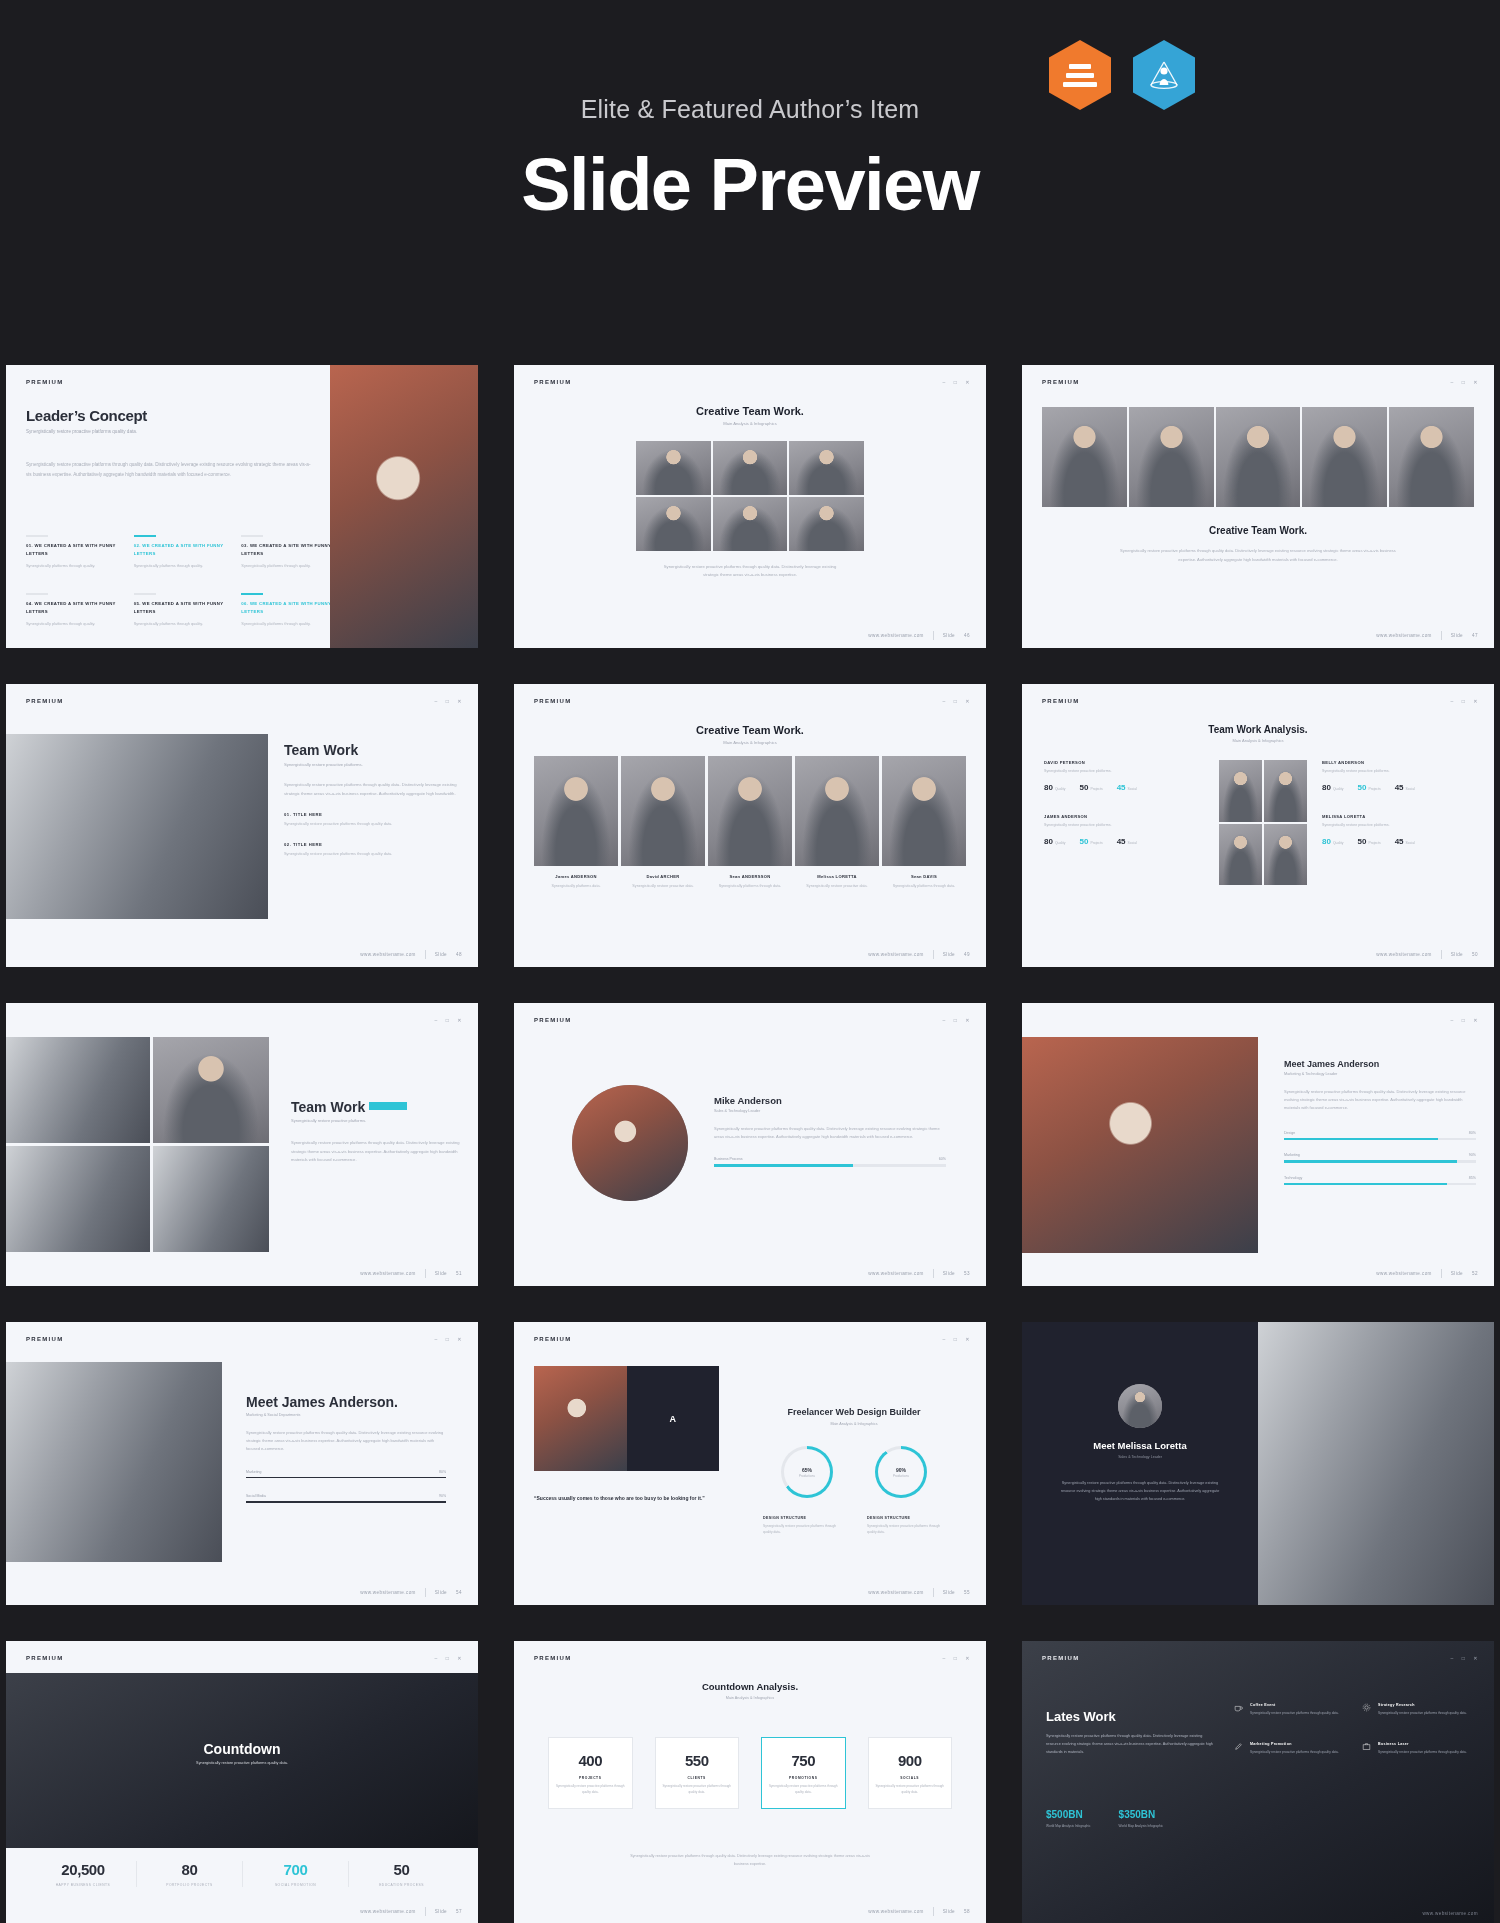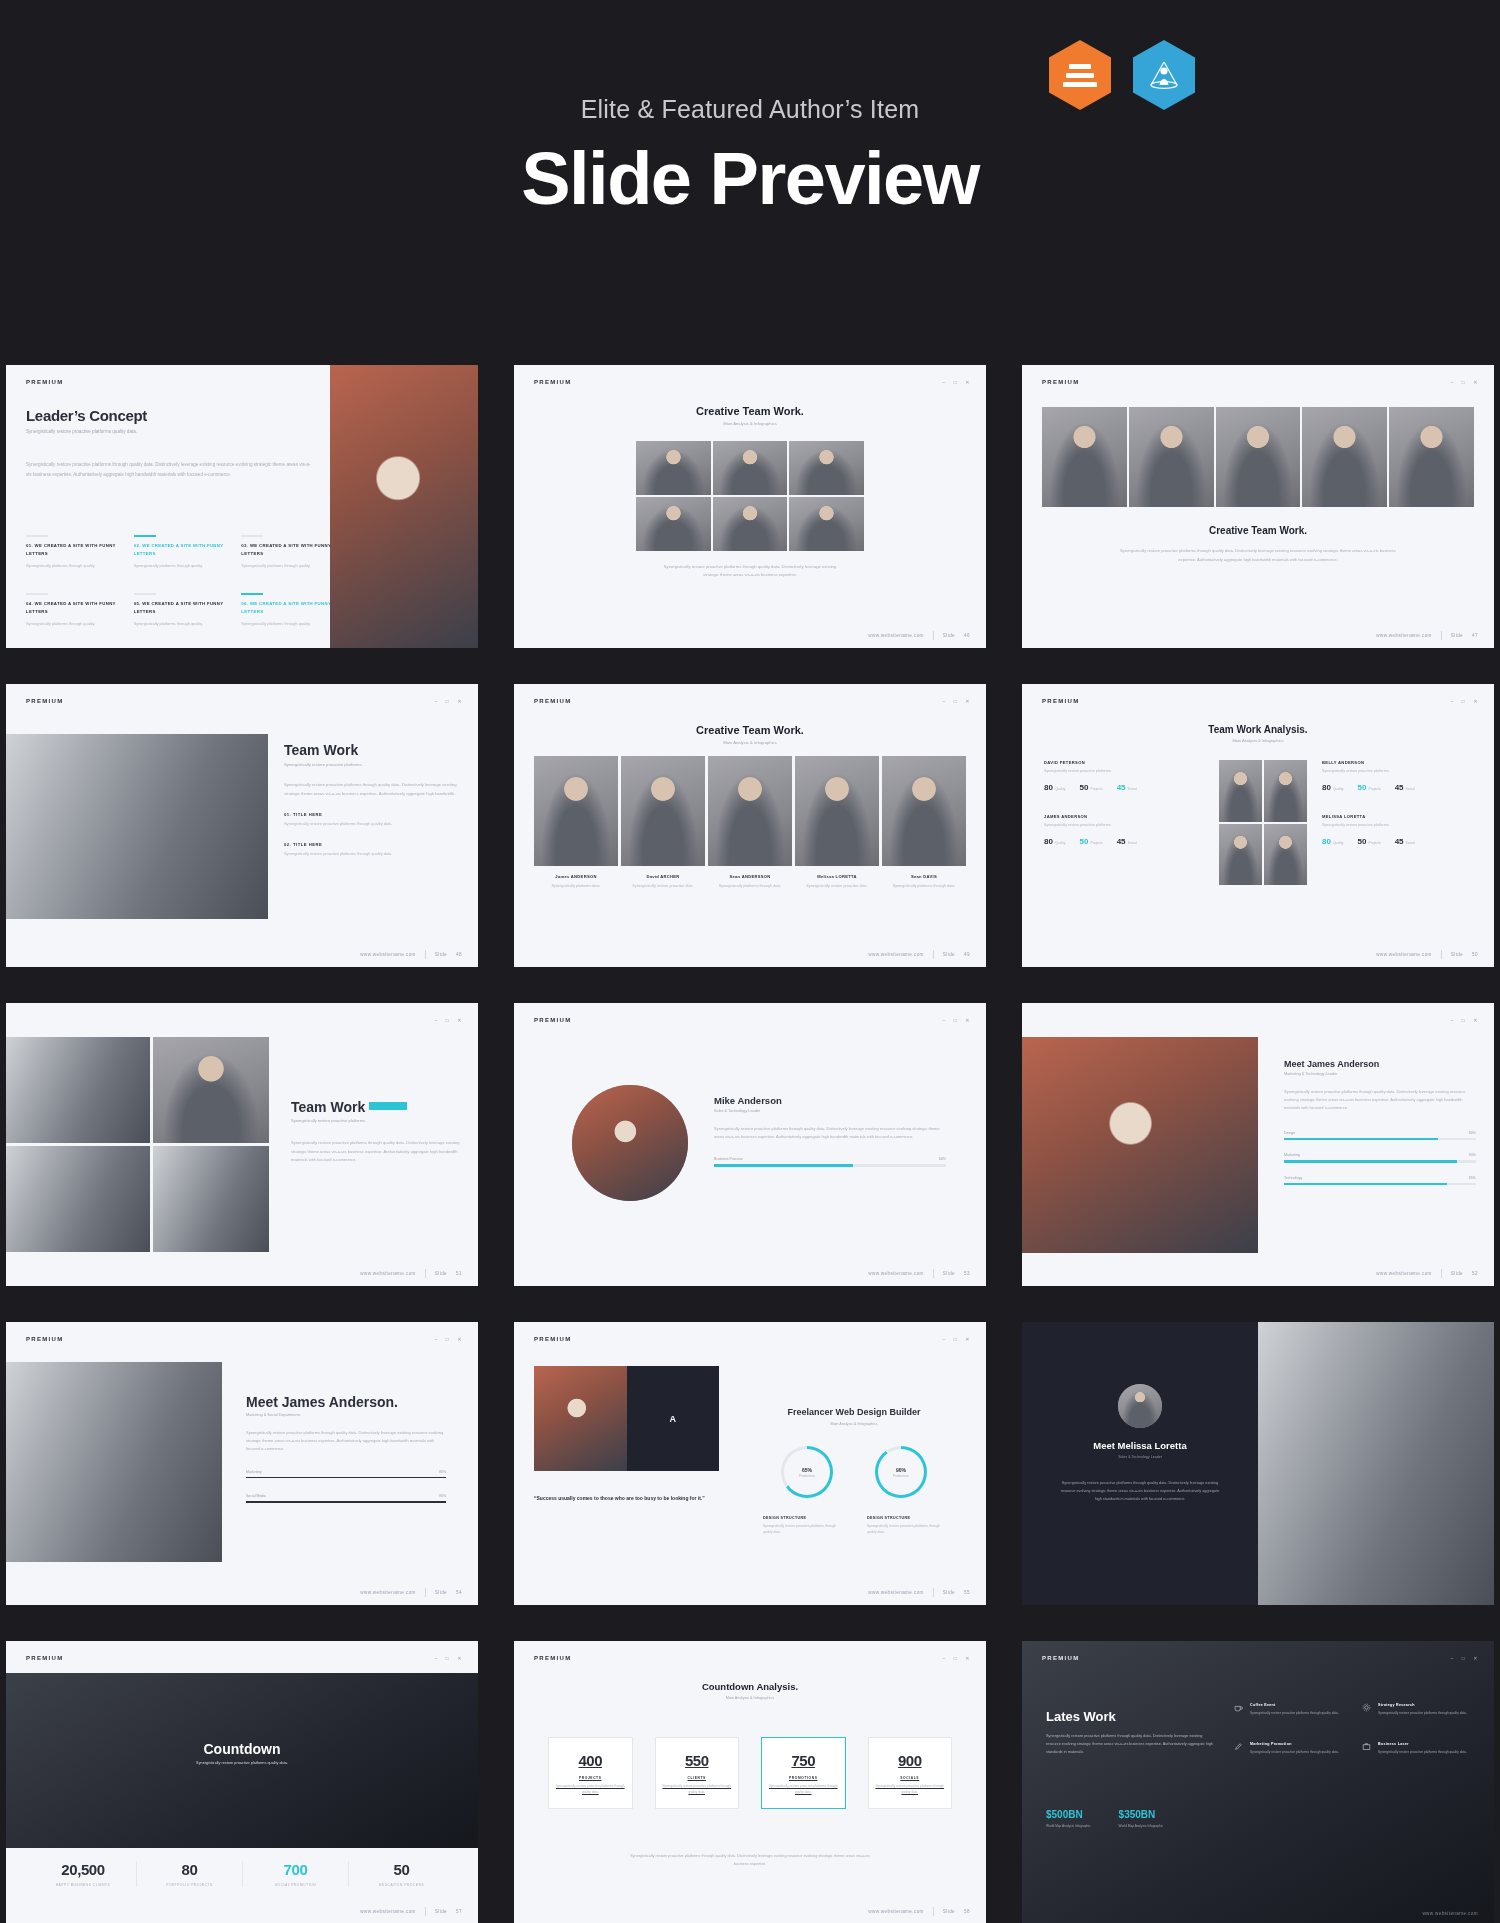--- a/index.html
+++ b/index.html
@@ -25,21 +25,21 @@
   .bars i { display:block; background:#fff; height:5px; border-radius:1px; }
   .bars i:nth-child(1){ width:22px; }
   .bars i:nth-child(2){ width:28px; }
   .bars i:nth-child(3){ width:34px; }
 
   .hero-sub {
     text-align:center; padding-top:95px;
     font-size:25px; color:#c9c9cd; letter-spacing:.2px; font-weight:400;
   }
   .hero-title {
-    text-align:center; margin-top:12px;
+    text-align:center; margin-top:18px;
     font-size:74px; font-weight:bold; letter-spacing:-1.5px; color:#fff;
   }
 
   
   .grid {
     display:grid;
     grid-template-columns:repeat(3, 472px);
     gap:36px 36px;
     justify-content:center;
     padding:0 0 40px 0;
@@ -253,21 +253,21 @@
                display:grid; grid-template-columns:repeat(4,1fr); text-align:center; }
   .s13-stats .cell { border-left:1px solid #e4e7ec; }
   .s13-stats .cell:first-child { border-left:none; }
   .s13-stats .v { font-size:15px; font-weight:bold; letter-spacing:-.4px; }
   .s13-stats .k { font-size:3.3px; color:#a9aeb9; letter-spacing:.5px; margin-top:5px; }
 
   
   .s14-h { top:40px; font-size:9.5px; font-weight:bold; }
   .s14-sub { top:55px; font-size:3.8px; color:#a2a7b3; }
   .s14-boxes { position:absolute; left:34px; right:34px; top:96px;
-               display:grid; grid-template-columns:repeat(4,1fr); gap:22px;text-decoration:underline; }
+               display:grid; grid-template-columns:repeat(4,1fr); gap:22px; }
   .s14-box { border:1px solid #e4e7ec; background:#fff; padding:14px 4px 12px;
              text-align:center; }
   .s14-box.active { border:1.6px solid #2ec4d6; }
   .s14-box .v { font-size:15px; font-weight:bold; letter-spacing:-.5px; }
   .s14-box .k { font-size:3.3px; letter-spacing:.6px; font-weight:bold; margin-top:7px; }
   .s14-box .d { font-size:3.1px; color:#b0b5bf; line-height:1.9; margin-top:4px; }
   .s14-p { position:absolute; left:110px; right:110px; top:212px; text-align:center;
            font-size:3.8px; color:#a9aeb9; line-height:2.05; }
 
   

